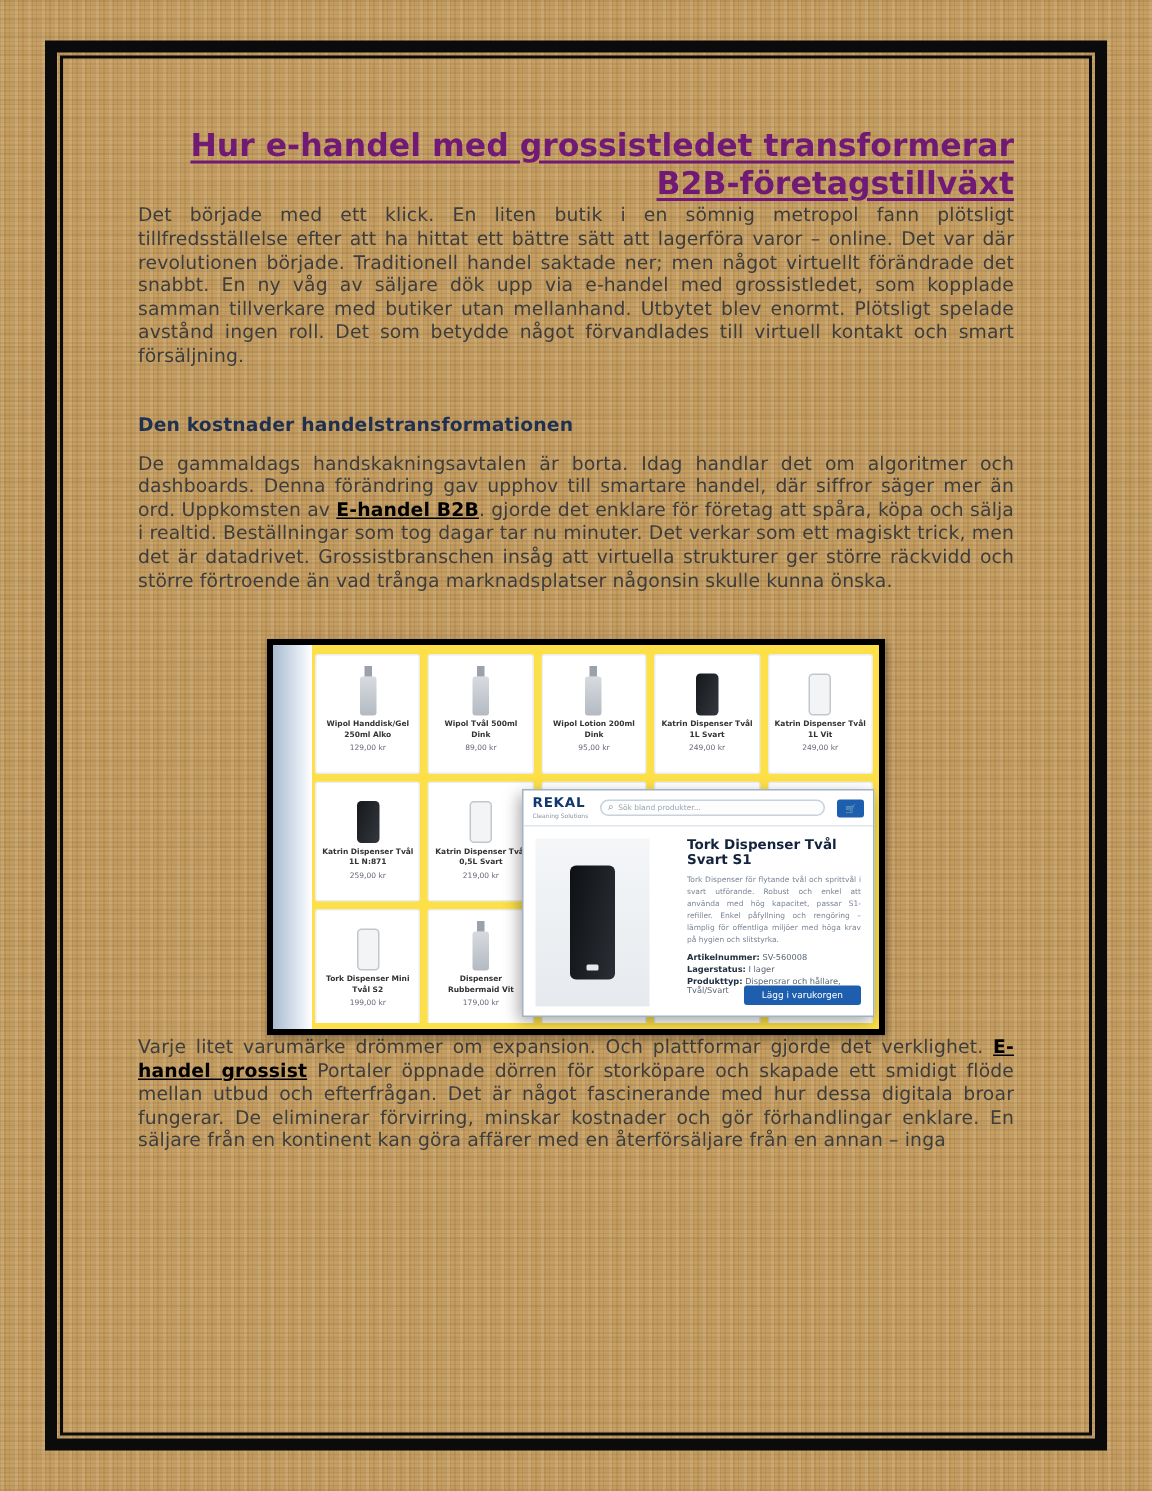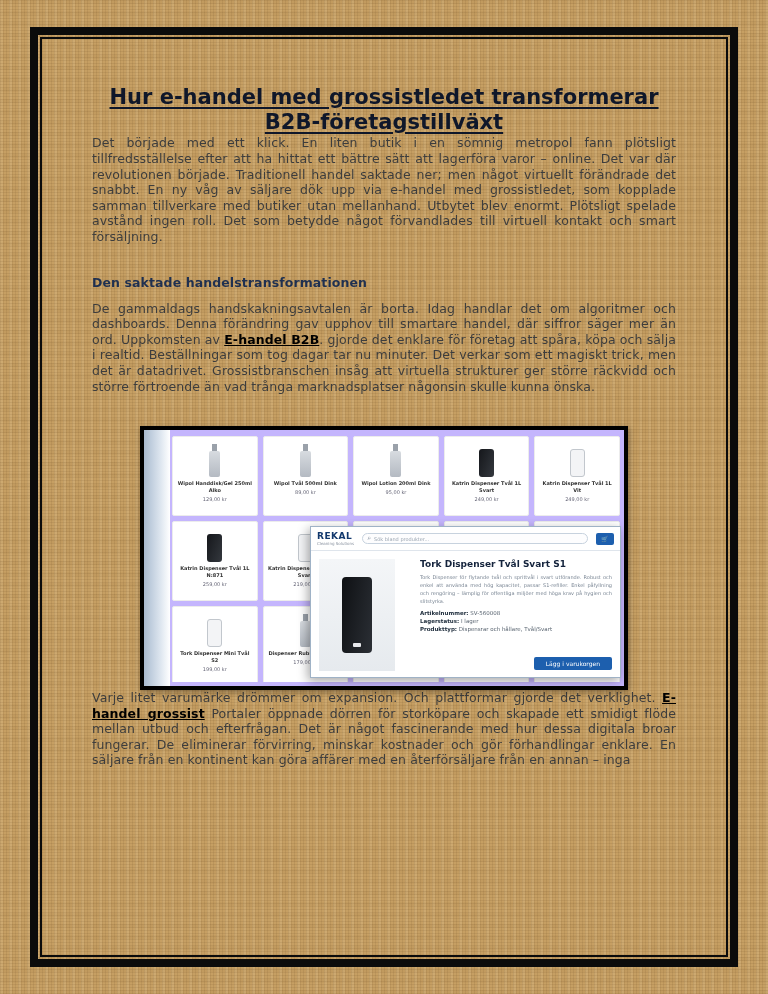--- a/index.html
+++ b/index.html
@@ -12,36 +12,36 @@
       repeating-linear-gradient(90deg, rgba(92,62,25,.10) 0 1px, transparent 1px 3px),
       repeating-linear-gradient(90deg, rgba(255,240,205,.12) 0 3px, transparent 3px 9px),
       repeating-linear-gradient(0deg, rgba(120,80,30,.06) 0 4px, transparent 4px 11px);
     position:relative;
   }
   .frame { position:absolute; left:30px; top:27px; right:30px; bottom:27px; border:8px solid #0b0b0b; }
   .frame-inner { position:absolute; left:2px; top:2px; right:2px; bottom:2px; border:2px solid #0b0b0b; }
   .content { position:absolute; left:0; top:0; right:0; bottom:0; padding:46px 50px 0 50px; overflow:hidden; }
 
   .title {
-    text-align:center; font-weight:bold; font-size:21px; line-height:1.2;
-    color:#0f172a; text-decoration:underline; text-underline-offset:3px;
+    text-align:right; font-weight:bold; font-size:21px; line-height:1.2;
+    color:#701a75; text-decoration:underline; text-underline-offset:3px;
   }
   .body-p {
     text-align:justify; color:#3d3d3d;
     font-size:12.5px; line-height:15.6px; letter-spacing:.1px;
   }
   h2.sec {
     margin-top:30px; font-size:12.5px; color:#1f3050; font-weight:bold; letter-spacing:.1px;
   }
   h2.sec + .body-p { margin-top:11px; }
   .link { color:#000000; font-weight:bold; text-decoration:underline; cursor:pointer; }
 
   
   .shot {
-    width:488px; height:264px; border:4px solid #000; background:#c4b5fd;
+    width:412px; height:264px; border:4px solid #000; background:#fde047;
     margin:32px auto 0 auto; position:relative; box-shadow:1px 2px 6px rgba(0,0,0,.35);
   }
   .shot-left { position:absolute; left:0; top:0; bottom:0; width:26px;
     background:linear-gradient(90deg,#a9bbd0,#dfe7f0 65%,#ffffff); }
   .shot-grid {
     position:absolute; left:28px; right:4px; top:6px; bottom:4px;
     display:grid; grid-template-columns:repeat(5,1fr); grid-auto-rows:80px; gap:5px; overflow:hidden;
   }
   .p-card {
     background:#fff; border:1px solid #ececec; border-radius:2px;
@@ -92,21 +92,21 @@
 <body>
 
 <div class="frame">
   <div class="frame-inner">
     <div class="content">
 
       <h1 class="title"><span>Hur e-handel med grossistledet transformerar</span><br><span>B2B-företagstillväxt</span></h1>
 
       <p class="body-p">Det började med ett klick. En liten butik i en sömnig metropol fann plötsligt tillfredsställelse efter att ha hittat ett bättre sätt att lagerföra varor – online. Det var där revolutionen började. Traditionell handel saktade ner; men något virtuellt förändrade det snabbt. En ny våg av säljare dök upp via e-handel med grossistledet, som kopplade samman tillverkare med butiker utan mellanhand. Utbytet blev enormt. Plötsligt spelade avstånd ingen roll. Det som betydde något förvandlades till virtuell kontakt och smart försäljning.</p>
 
-      <h2 class="sec">Den saktade handelstransformationen</h2>
+      <h2 class="sec">Den kostnader handelstransformationen</h2>
 
       <p class="body-p"><span>De gammaldags handskakningsavtalen är borta. Idag handlar det om algoritmer och dashboards. Denna förändring gav upphov till smartare handel, där siffror säger mer än ord. Uppkomsten av </span><a class="link">E-handel B2B</a><span>. gjorde det enklare för företag att spåra, köpa och sälja i realtid. Beställningar som tog dagar tar nu minuter. Det verkar som ett magiskt trick, men det är datadrivet. Grossistbranschen insåg att virtuella strukturer ger större räckvidd och större förtroende än vad trånga marknadsplatser någonsin skulle kunna önska.</span></p>
 
       <div class="shot">
         <div class="shot-left"></div>
 
         <div class="shot-grid">
           <div class="p-card">
               <span class="p-imgwrap">
                 <span class="img-bottle"></span>

